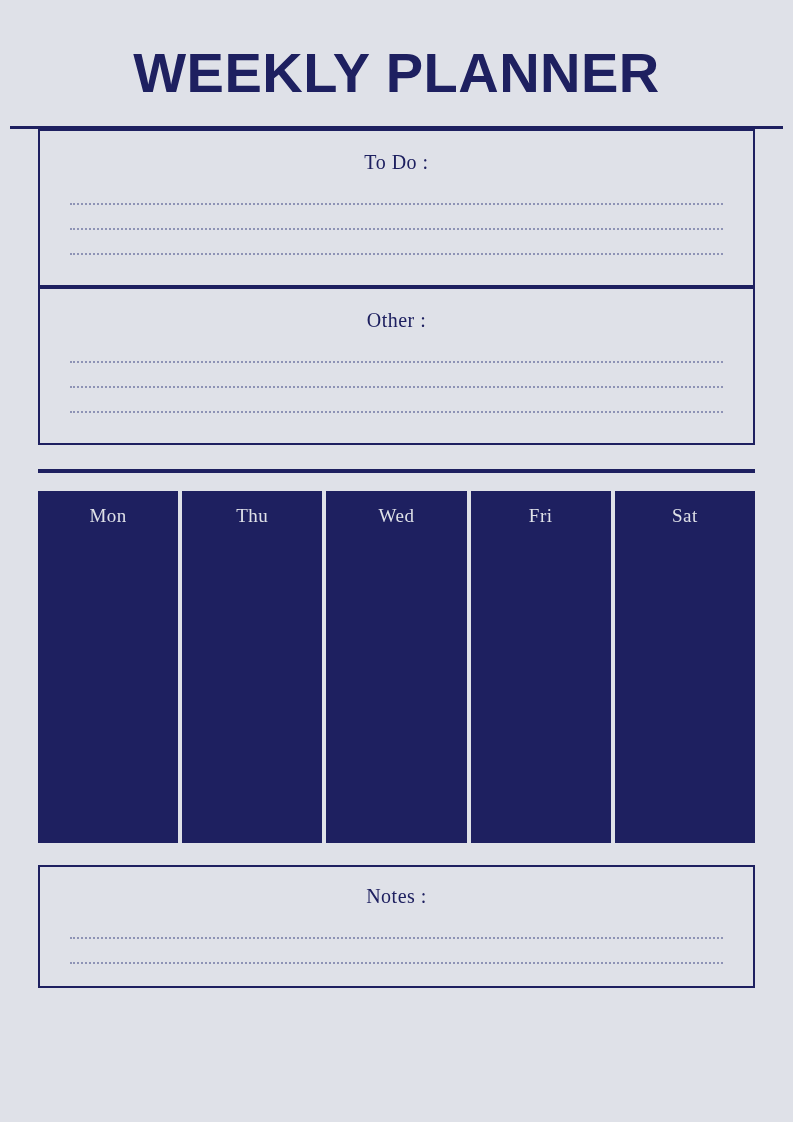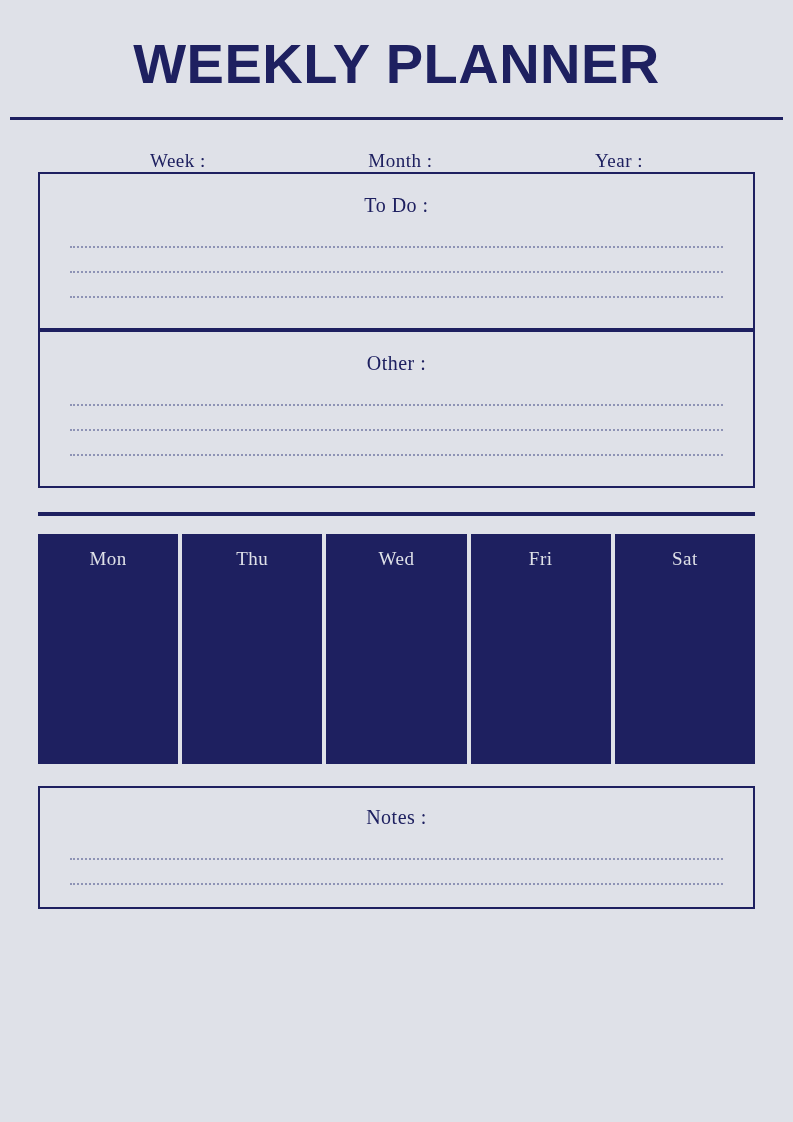--- a/index.html
+++ b/index.html
@@ -27,21 +27,21 @@
     padding-top: 30px;
     text-align: center;
   }
   .title {
     font-family: "Liberation Sans", sans-serif;
     font-weight: bold;
     font-size: 56px;
     letter-spacing: 0.5px;
     color: #1e2060;
     line-height: 1.1;
-    margin: 3px;
+    margin: 12px;
   }
   .title-rule {
     margin: 22px 10px 0 10px;
     border-top: 3px solid #1e2060;
     height: 0;
   }
 
   
   .meta-row {
     display: flex;
@@ -85,21 +85,21 @@
     margin: 24px 38px 0 38px;
     border-top: 4px solid #1e2060;
     height: 0;
   }
 
   
   .days {
     margin: 18px 38px 0 38px;
     display: flex;
     gap: 4px;
-    height: 230px;
+    height: 352px;
   }
   .day-col {
     flex: 1 1 0;
     background: #1e2060;
     position: relative;
   }
   .day-label {
     position: absolute;
     top: 0;
     left: 0;
@@ -121,25 +121,20 @@
 </head>
 <body>
 
 <div class="page">
 
   <div class="title-area">
     <h1 class="title">WEEKLY PLANNER</h1>
   </div>
   <div class="title-rule"></div>
 
-  <div class="meta-row">
-    <div class="meta-item">Week :</div>
-    <div class="meta-item">Month :</div>
-    <div class="meta-item">Year :</div>
-  </div>
 
   <div class="box todo-box">
     <div class="box-title">To Do :</div>
     <div class="lines">
       <div class="dotline"></div>
       <div class="dotline"></div>
       <div class="dotline"></div>
     </div>
   </div>
 

